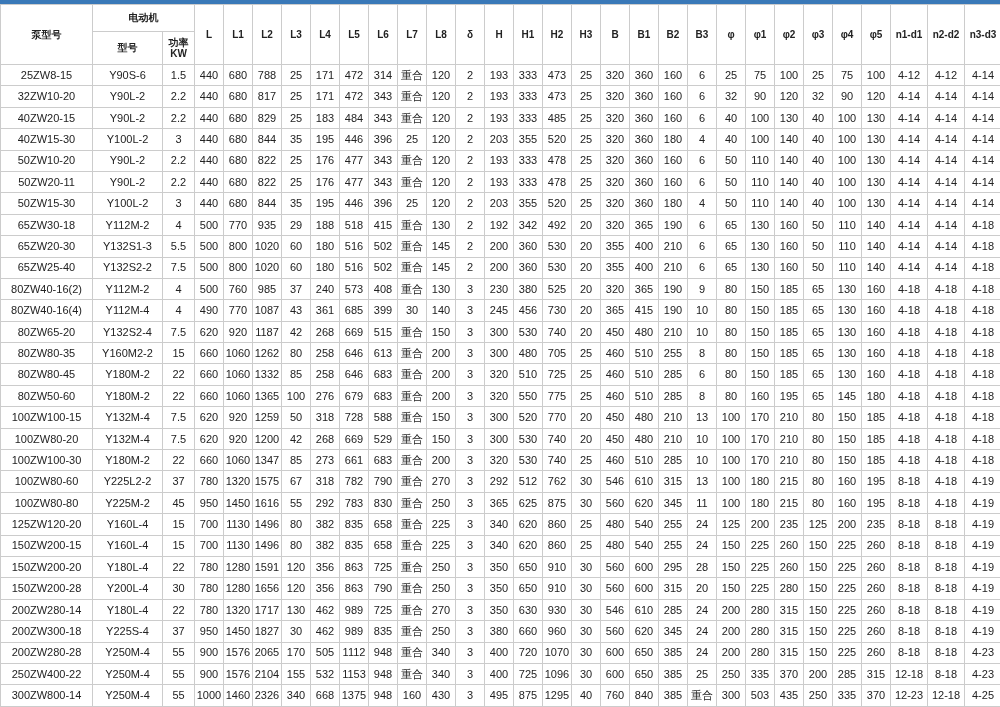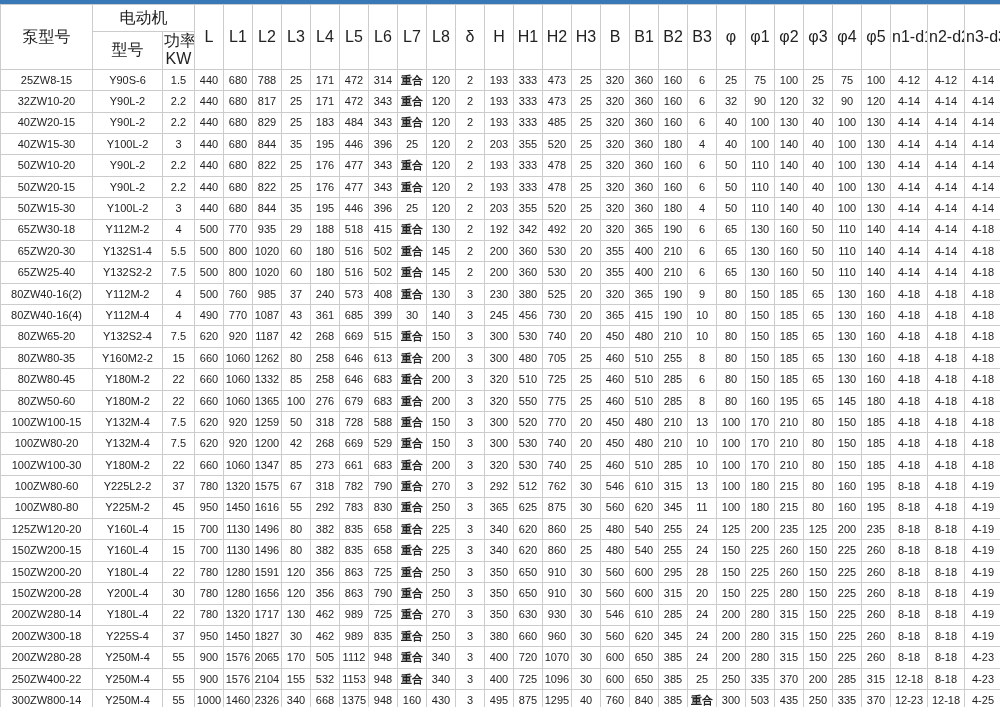--- a/index.html
+++ b/index.html
@@ -15,26 +15,26 @@
     background:#fff;
   }
   table.spec th, table.spec td {
     border:1px solid #ccc;
     text-align:center; vertical-align:middle;
     font-size:11px; line-height:1.15;
     padding:0 1px;
     overflow:hidden; white-space:nowrap;
   }
   table.spec thead th {
-    font-weight:normal; font-size:16px; background:#fff;margin-top:28px;
+    font-weight:bold; font-size:10px; background:#fff;margin-top:28px;
   }
   thead tr.h1 th { height:27px; }
   thead tr.h2 th { height:33px; }
   tbody tr { height:21.4px; }
-  td.merge { font-weight:bold;margin-left:12px; }
+  td.merge { font-weight:normal;margin-left:12px; }
   td.model-cell { font-size:11px;margin-top:28px; }
 </style>
 </head>
 <body>
 
 <div class="top-bar" style="background: rgb(58, 121, 184);"></div>
 
 <table class="spec">
   <colgroup id="cols">
       <col style="width: 92px;">
@@ -260,21 +260,21 @@
         <td>110</td>
         <td>140</td>
         <td>40</td>
         <td>100</td>
         <td>130</td>
         <td>4-14</td>
         <td>4-14</td>
         <td>4-14</td>
       </tr>
       <tr>
-        <td class="model-cell">50ZW20-15</td>
+        <td class="model-cell">50ZW20-11</td>
         <td>Y90L-2</td>
         <td>2.2</td>
         <td>440</td>
         <td>680</td>
         <td>822</td>
         <td>25</td>
         <td>176</td>
         <td>477</td>
         <td>343</td>
         <td class="merge">重合</td>
@@ -357,21 +357,21 @@
         <td>160</td>
         <td>50</td>
         <td>110</td>
         <td>140</td>
         <td>4-14</td>
         <td>4-14</td>
         <td>4-18</td>
       </tr>
       <tr>
         <td class="model-cell">65ZW20-30</td>
-        <td>Y132S1-4</td>
+        <td>Y132S1-3</td>
         <td>5.5</td>
         <td>500</td>
         <td>800</td>
         <td>1020</td>
         <td>60</td>
         <td>180</td>
         <td>516</td>
         <td>502</td>
         <td class="merge">重合</td>
         <td>145</td>

